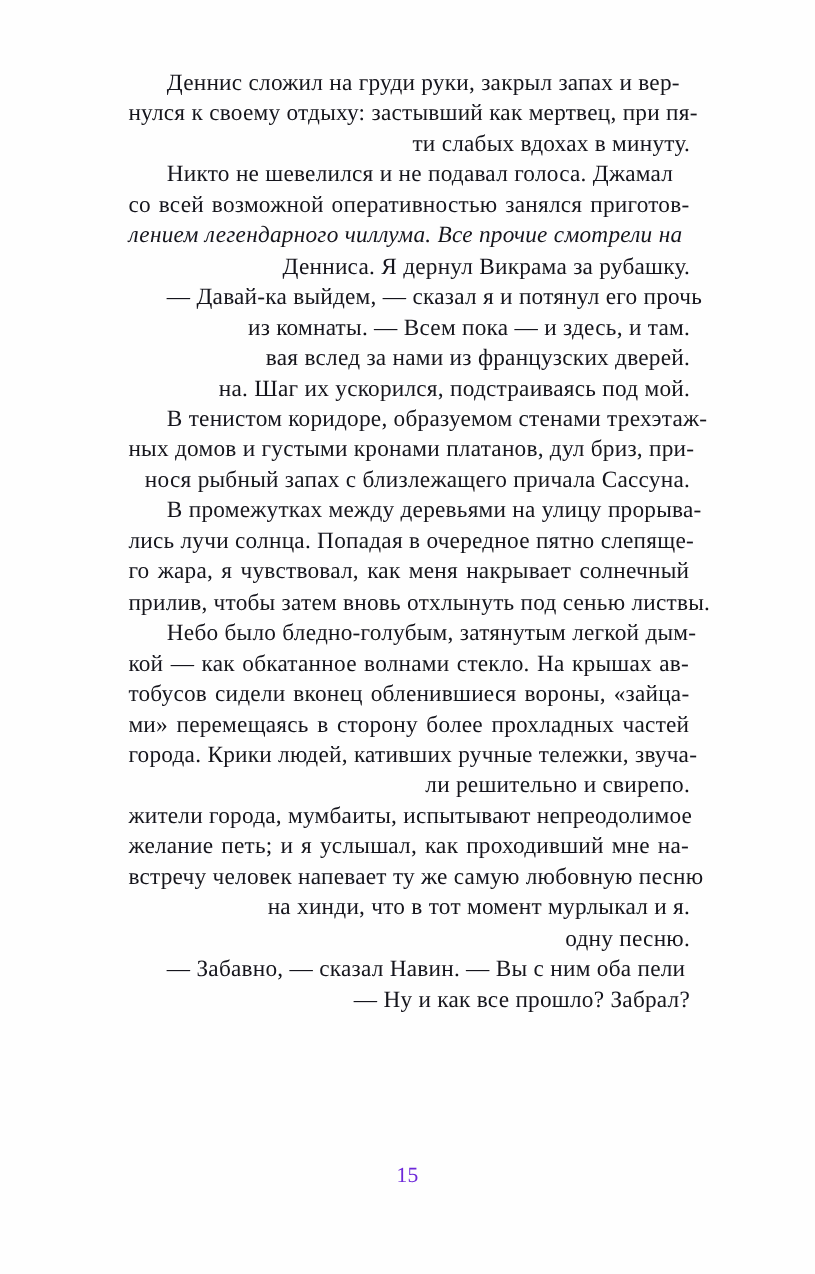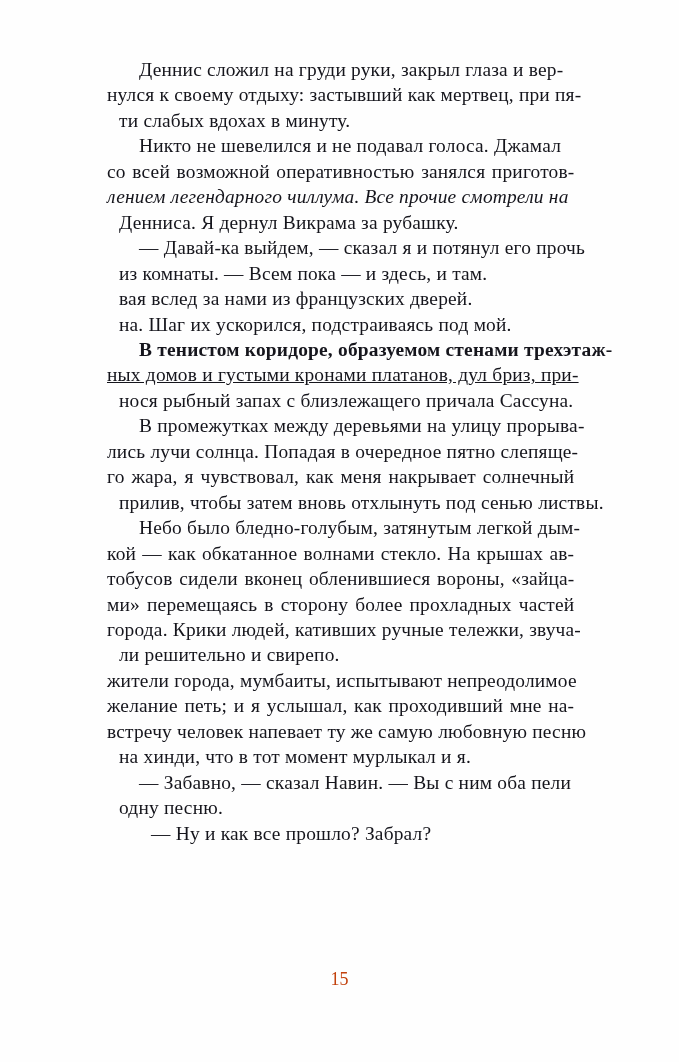--- a/index.html
+++ b/index.html
@@ -57,66 +57,65 @@
     white-space: normal;
   }
   
   .para .ln.just::after {
     content: "";
     display: inline-block;
     width: 100%;
     height: 0;
   }
   .para .ln.last {
-    text-align: left;
-    margin-left: 12px;
+    text-align: right;
   }
 
   #page-number {
     position: absolute;
     left: 0;
     right: 0;
     top: 968px;
     text-align: center;
     font-size: 18px;
     line-height: 22px;
-    color: #c2410c;
+    color: #6d28d9;
     font-family: "Liberation Serif", "DejaVu Serif", serif;
   }
 </style>
 </head>
 <body>
 
 <div id="page">
 
   <div id="text-block">
       <p class="para">
-        <span class="ln first just" style="white-space: nowrap; display: block;">Деннис сложил на груди руки, закрыл глаза и вер-</span>
+        <span class="ln first just" style="white-space: nowrap; display: block;">Деннис сложил на груди руки, закрыл запах и вер-</span>
         <span class="ln just" style="white-space: nowrap; display: block;">нулся к своему отдыху: застывший как мертвец, при пя-</span>
         <span class="ln last">ти слабых вдохах в минуту.</span>
       </p>
       <p class="para">
         <span class="ln first just" style="white-space: nowrap; display: block;">Никто не шевелился и не подавал голоса. Джамал</span>
         <span class="ln just" style="white-space: nowrap; display: block; word-spacing: 1.57187px;">со всей возможной оперативностью занялся приготов-</span>
         <span class="ln just" style="white-space: nowrap; display: block; font-style: italic;">лением легендарного чиллума. Все прочие смотрели на</span>
         <span class="ln last">Денниса. Я дернул Викрама за рубашку.</span>
       </p>
       <p class="para">
         <span class="ln first just" style="white-space: nowrap; display: block;">— Давай-ка выйдем, — сказал я и потянул его прочь</span>
         <span class="ln last">из комнаты. — Всем пока — и здесь, и там.</span>
       </p>
       <p class="para">
         <span class="ln last">вая вслед за нами из французских дверей.</span>
       </p>
       <p class="para">
         <span class="ln last">на. Шаг их ускорился, подстраиваясь под мой.</span>
       </p>
       <p class="para">
-        <span class="ln first just" style="white-space: nowrap; display: block; font-weight: bold;">В тенистом коридоре, образуемом стенами трехэтаж-</span>
-        <span class="ln just" style="white-space: nowrap; display: block; text-decoration: underline;">ных домов и густыми кронами платанов, дул бриз, при-</span>
+        <span class="ln first just" style="white-space: nowrap; display: block;">В тенистом коридоре, образуемом стенами трехэтаж-</span>
+        <span class="ln just" style="white-space: nowrap; display: block;">ных домов и густыми кронами платанов, дул бриз, при-</span>
         <span class="ln last">нося рыбный запах с близлежащего причала Сассуна.</span>
       </p>
       <p class="para">
         <span class="ln first just" style="white-space: nowrap; display: block;">В промежутках между деревьями на улицу прорыва-</span>
         <span class="ln just" style="white-space: nowrap; display: block;">лись лучи солнца. Попадая в очередное пятно слепяще-</span>
         <span class="ln just" style="white-space: nowrap; display: block; word-spacing: 1.85268px;">го жара, я чувствовал, как меня накрывает солнечный</span>
         <span class="ln last">прилив, чтобы затем вновь отхлынуть под сенью листвы.</span>
       </p>
       <p class="para">
         <span class="ln first just" style="white-space: nowrap; display: block;">Небо было бледно-голубым, затянутым легкой дым-</span>
@@ -126,22 +125,22 @@
         <span class="ln just" style="white-space: nowrap; display: block;">города. Крики людей, кативших ручные тележки, звуча-</span>
         <span class="ln last">ли решительно и свирепо.</span>
       </p>
       <p class="para">
         <span class="ln just" style="white-space: nowrap; display: block;">жители города, мумбаиты, испытывают непреодолимое</span>
         <span class="ln just" style="white-space: nowrap; display: block; word-spacing: 1.60156px;">желание петь; и я услышал, как проходивший мне на-</span>
         <span class="ln just" style="white-space: nowrap; display: block;">встречу человек напевает ту же самую любовную песню</span>
         <span class="ln last">на хинди, что в тот момент мурлыкал и я.</span>
       </p>
       <p class="para">
+        <span class="ln last">одну песню.</span>
         <span class="ln first just" style="white-space: nowrap; display: block;">— Забавно, — сказал Навин. — Вы с ним оба пели</span>
-        <span class="ln last">одну песню.</span>
       </p>
       <p class="para">
         <span class="ln first last">— Ну и как все прошло? Забрал?</span>
       </p>
     </div>
 
   <div id="page-number">15</div>
 
 </div>
 

